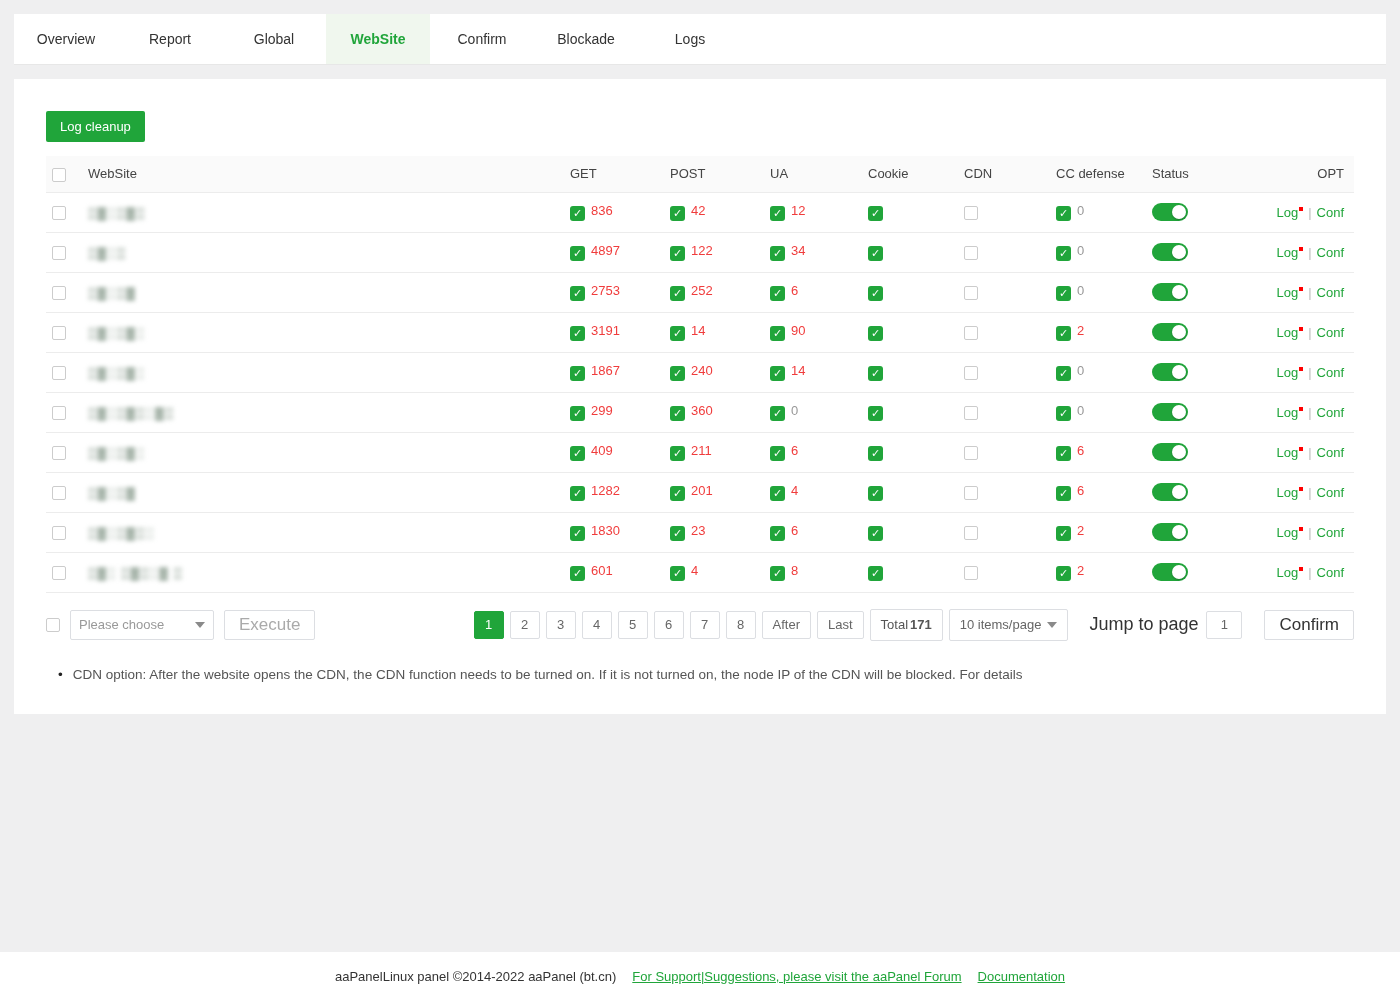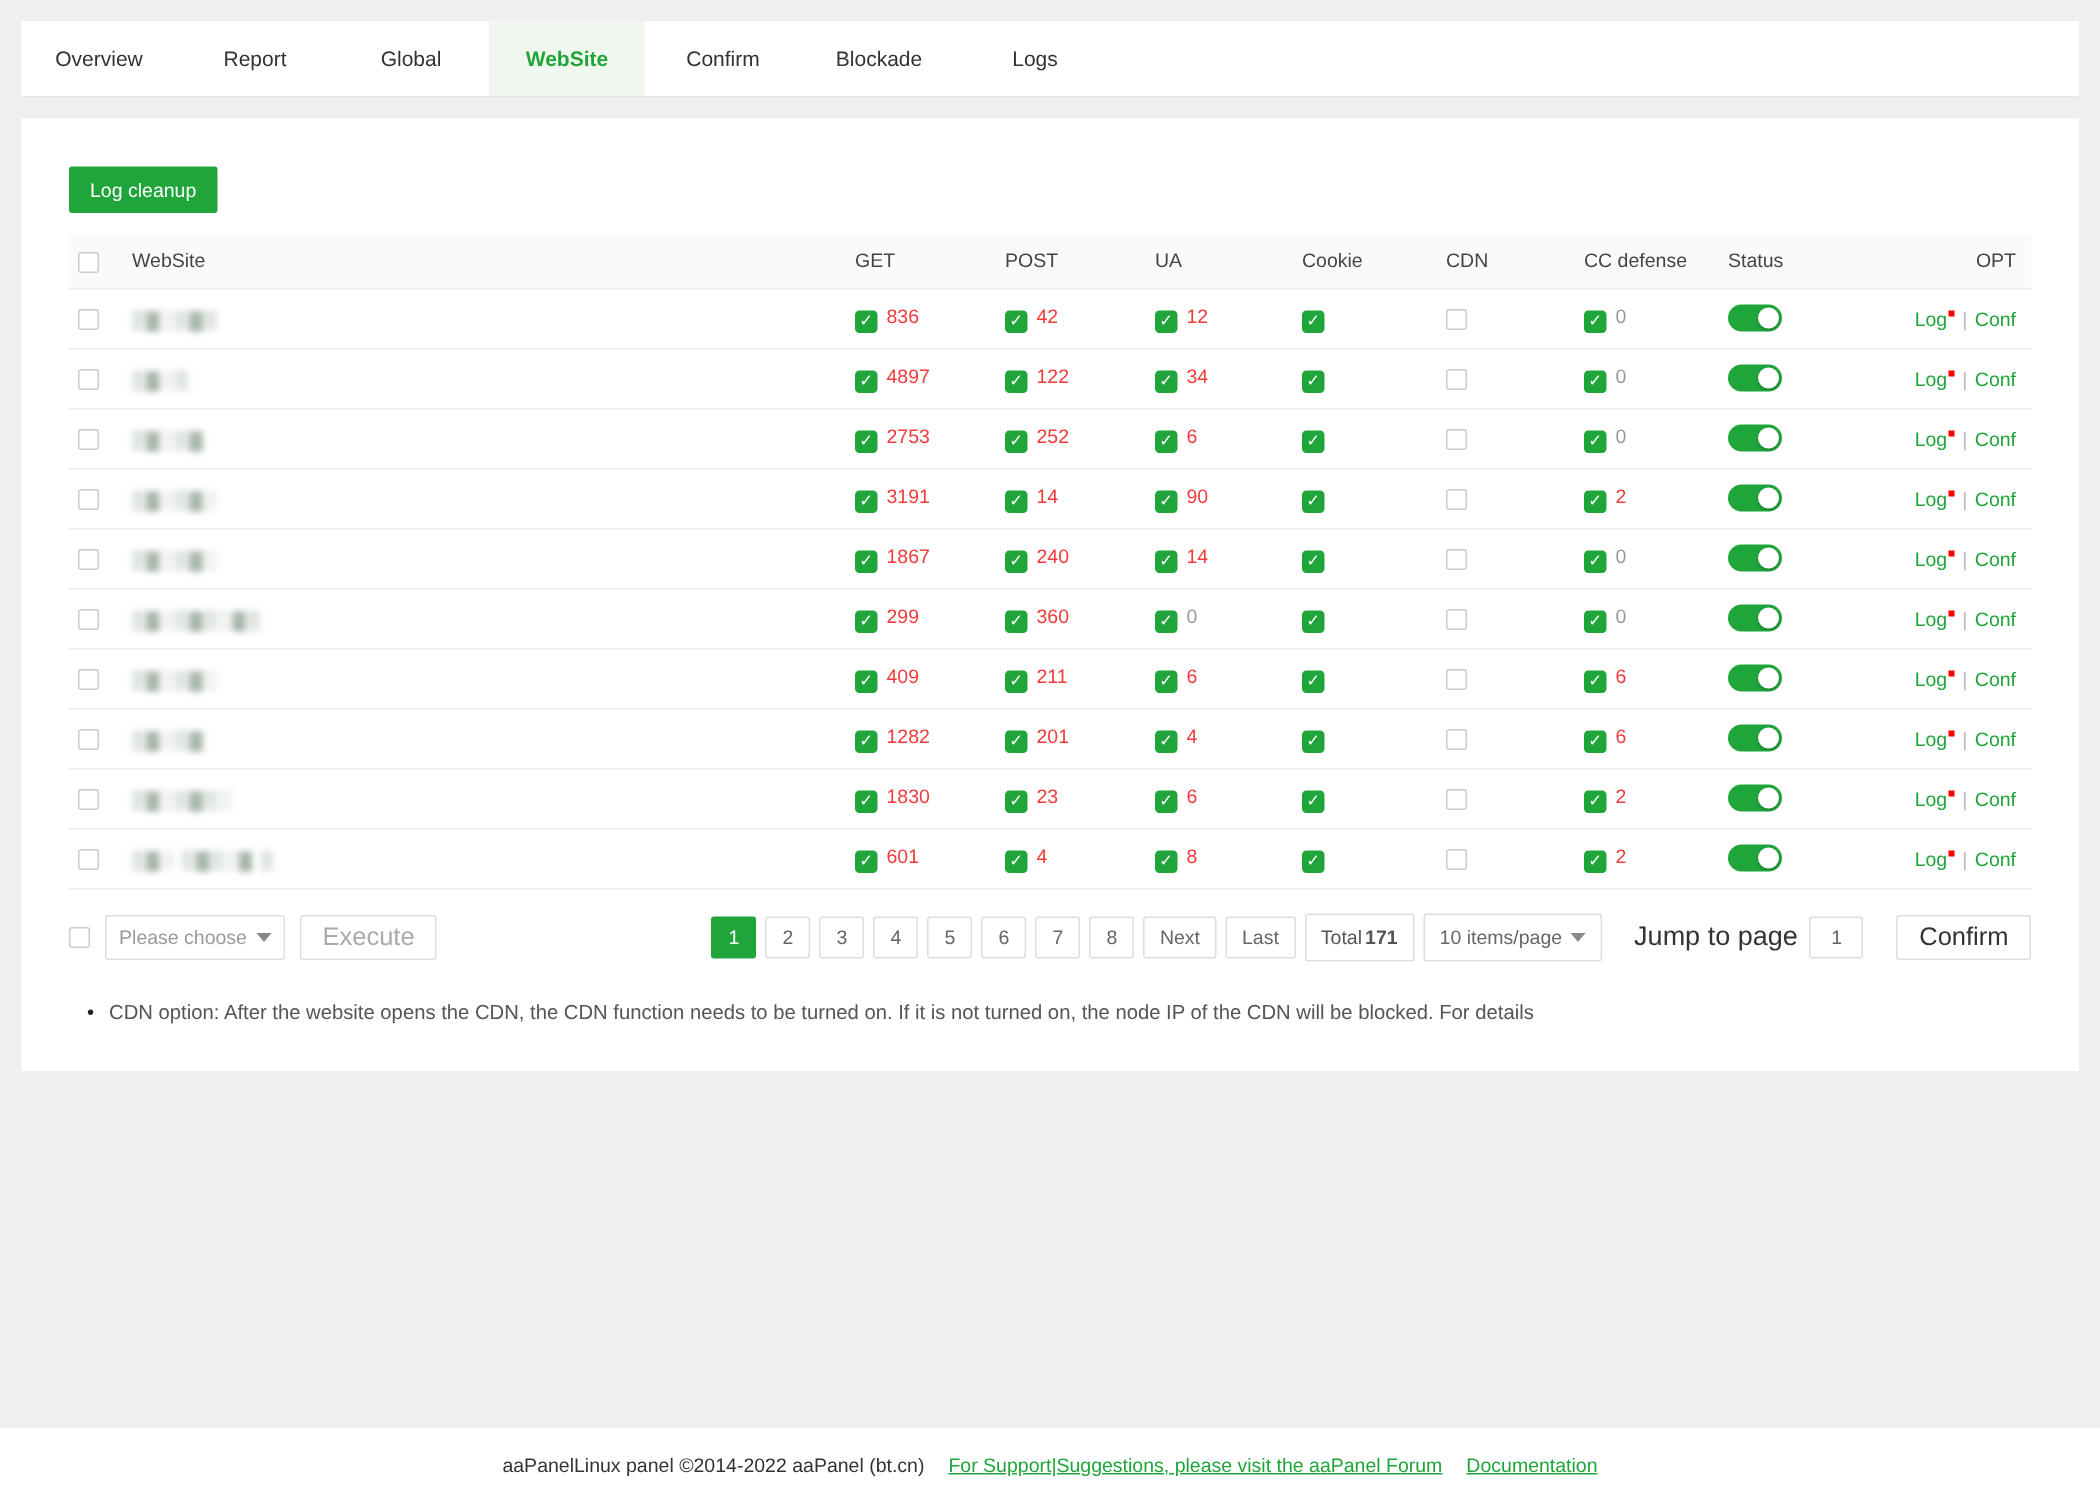--- a/index.html
+++ b/index.html
@@ -71,22 +71,22 @@
     display:inline-block;width:4px;height:4px;background:#f00;
     vertical-align:top;margin:2px 0 0 1px;
   }
   .sep{color:#bbb;margin:0 5px;}
   
   .controls{
     display:flex;align-items:center;margin-top:16px;
   }
   .ctl-left{display:flex;align-items:center;gap:10px;}
   .select-box{
-    width:120px;height:30px;border:1px solid var(--border);border-radius:2px;background:#fff;
-    display:flex;align-items:center;justify-content:center;padding:0 8px;
+    width:144px;height:30px;border:1px solid var(--border);border-radius:2px;background:#fff;
+    display:flex;align-items:center;justify-content:space-between;padding:0 8px;
     color:#999;cursor:pointer;
   }
   .caret{
     width:0;height:0;border-left:5px solid transparent;border-right:5px solid transparent;
     border-top:6px solid #8a8a8a;display:inline-block;margin-left:6px;
   }
   .btn-plain{
     height:30px;border:1px solid var(--border);background:#fff;border-radius:2px;
     padding:0 14px;font-size:17px;cursor:pointer;font-family:inherit;color:#333;
   }
@@ -348,21 +348,21 @@
   <a class="page-btn">4</a>
 
   <a class="page-btn">5</a>
 
   <a class="page-btn">6</a>
 
   <a class="page-btn">7</a>
 
   <a class="page-btn">8</a>
 </span>
-      <a class="page-btn wide">Next</a>
+      <a class="page-btn wide">After</a>
       <a class="page-btn wide">Last</a>
       <span class="page-box">
           <span>Total</span>
           <b>171</b>
         </span>
       <span class="page-box select">
           <span>10 items/page</span>
           <span class="caret"></span>
         </span>
     </div>

